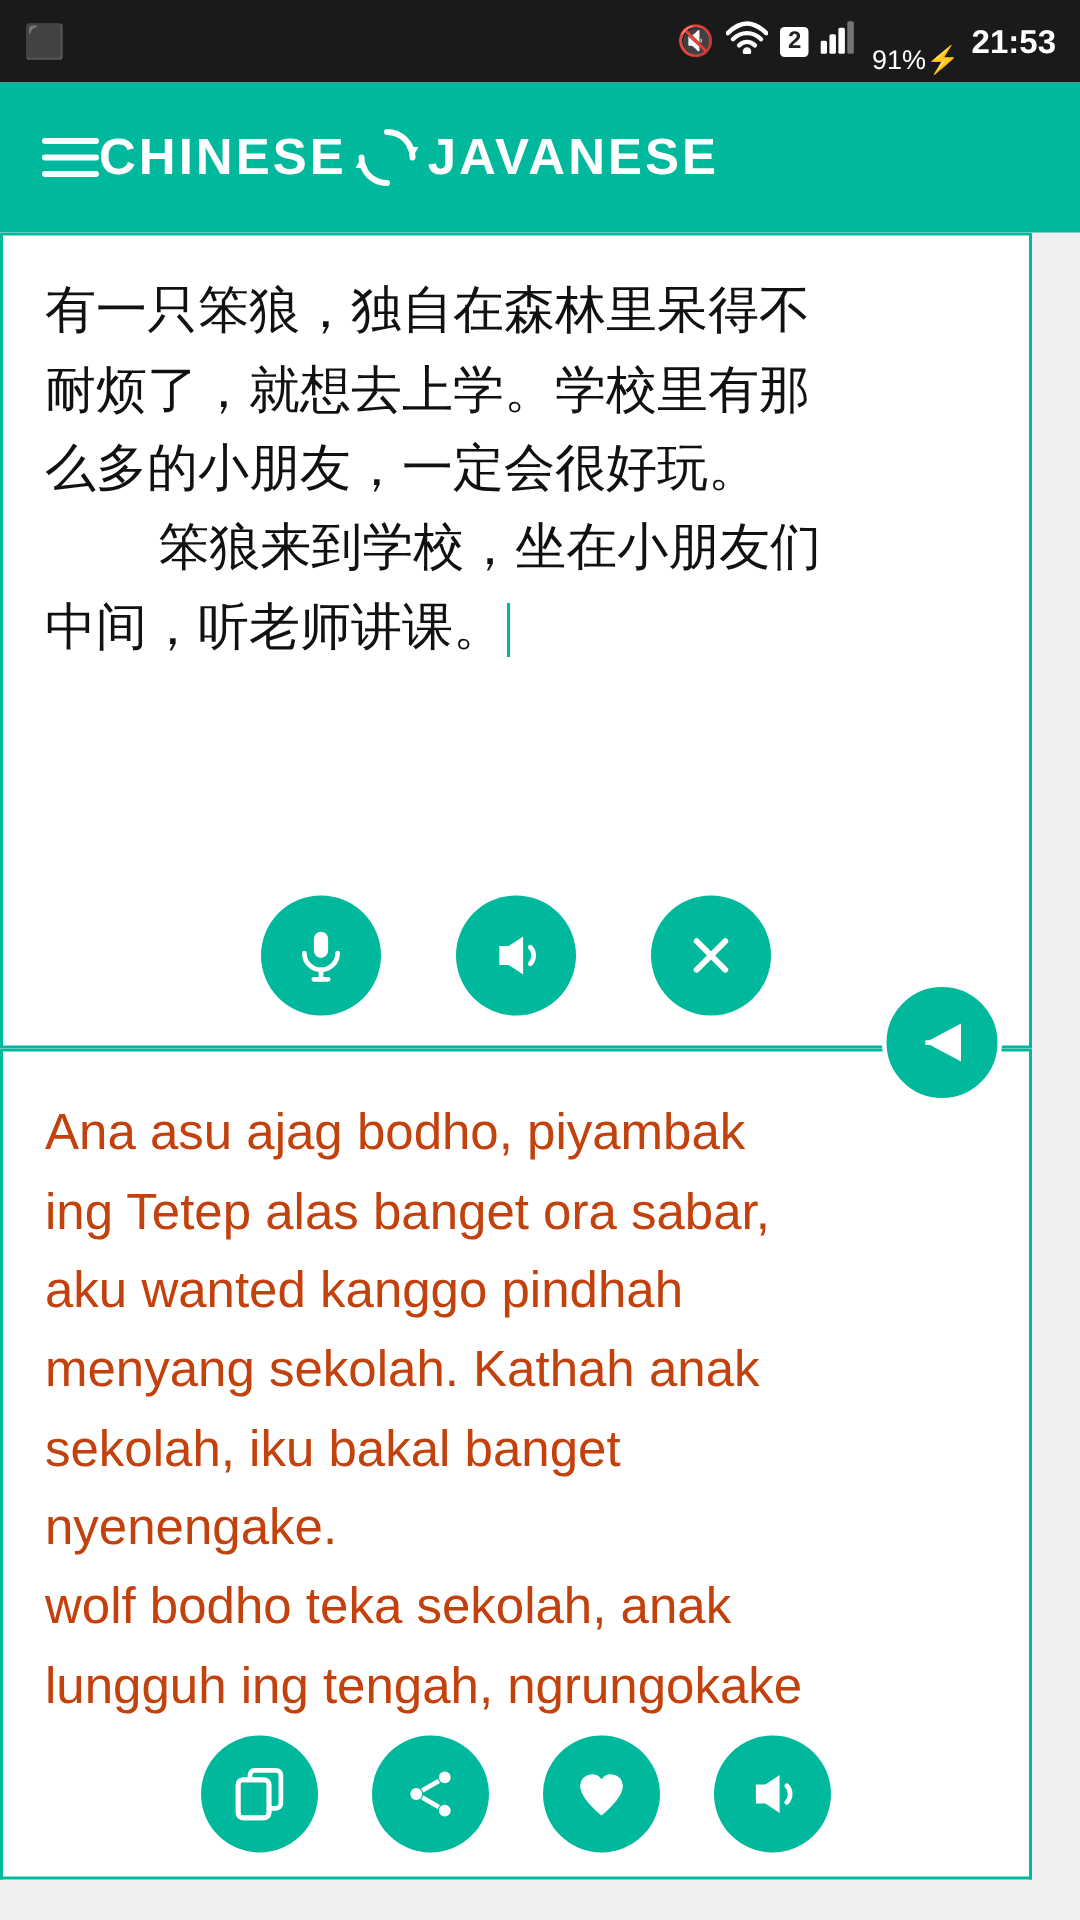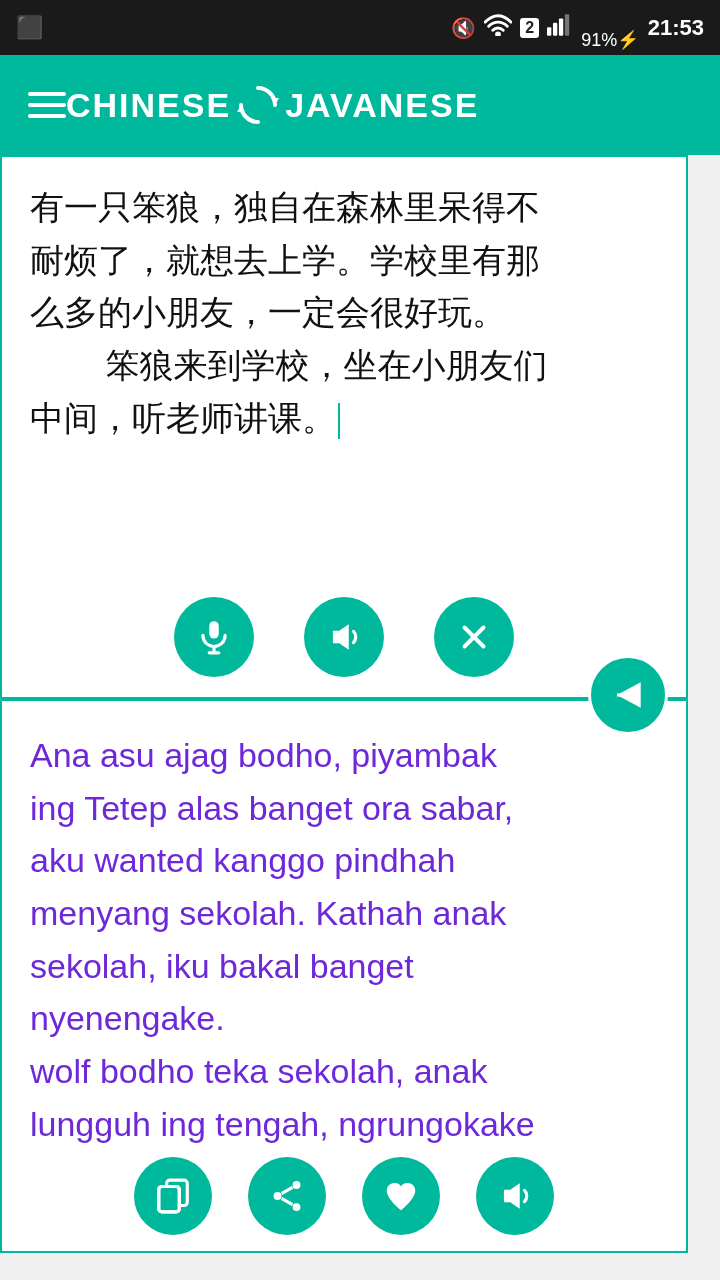--- a/index.html
+++ b/index.html
@@ -160,21 +160,21 @@
     .panel-bottom {
       margin-top: 0;
       border-top: 2px solid #00b89c;
       padding: 28px 28px 100px 28px;
       position: relative;
       min-height: 400px;
     }
     .panel-bottom-text {
       font-size: 34px;
       line-height: 1.55;
-      color: #6d28d9;
+      color: #c2410c;
     }
 
     
     .bottom-actions {
       position: absolute;
       bottom: 16px;
       left: 0;
       width: 100%;
       display: flex;
       justify-content: center;

